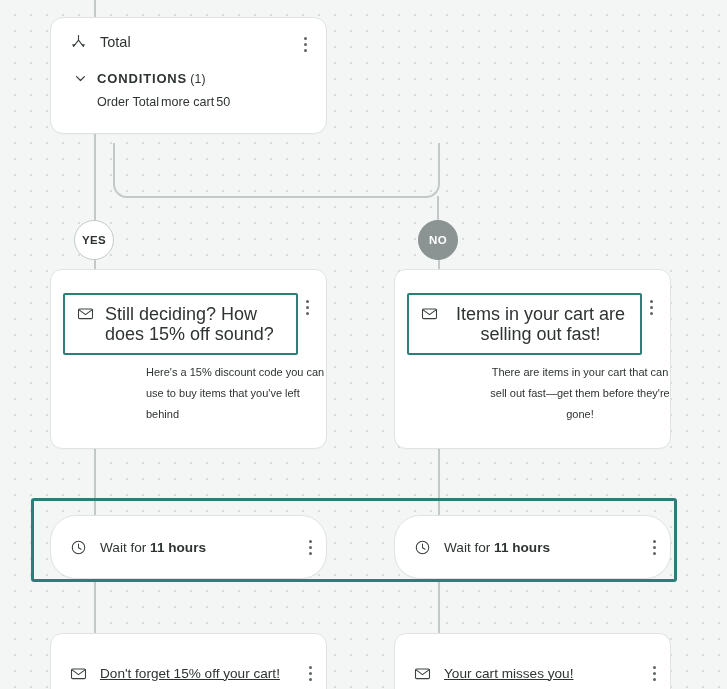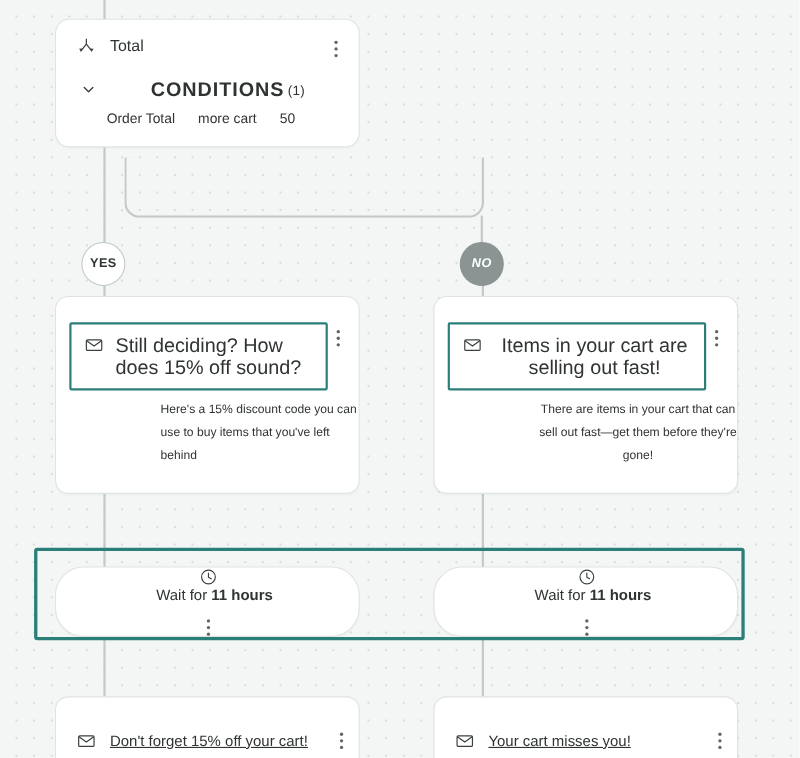--- a/index.html
+++ b/index.html
@@ -54,21 +54,20 @@
   }
   .badge-yes {
     background: #ffffff;
     border: 1.6px solid #c3c9c9;
     color: #2f3333;
   }
   .badge-no {
     background: #8b9393;
     color: #ffffff;
     border: 1.6px solid #8b9393;
-    font-style: italic;
   }
 
   
   .card {
     position: absolute;
     background: #ffffff;
     border: 1px solid #dfe3e3;
     border-radius: 12px;
     box-sizing: border-box;
     z-index: 3;
@@ -134,39 +133,38 @@
   }
   .chev {
     width: 15px;
     display: flex;
     align-items: center;
     justify-content: center;
     margin-right: 9px;
     cursor: pointer;
   }
   .cond-label {
-    font-size: 18px;
+    font-size: 13px;
     font-weight: 700;
     letter-spacing: 0.85px;
     color: #2f3333;
-    margin-left: 40px;
   }
   .cond-count {
     font-size: 12.2px;
     font-weight: 400;
     letter-spacing: 0.3px;
     color: #2f3333;
     margin-left: 3px;
   }
   .cond-expr {
     padding: 9px 0 0 46px;
     font-size: 12.6px;
     color: #2f3333;
     display: flex;
-    gap: 21px;
+    gap: 2px;
     white-space: nowrap;
   }
 
   
   .email-card {
     width: 277px;
     height: 180px;
     border-radius: 12px;
   }
   #email-yes { left: 50px; top: 269px; }
@@ -219,21 +217,20 @@
 
   
   .wait-card {
     width: 277px;
     height: 64px;
     border-radius: 26px;
     display: flex;
     align-items: center;
     padding: 0 14px 0 16px;
     box-sizing: border-box;
-    flex-direction: column;
   }
   #wait-yes { left: 50px; top: 515px; }
   #wait-no  { left: 394px; top: 515px; }
   .wait-text {
     flex: 1;
     font-size: 13.6px;
     color: #2f3333;
     padding-left: 11px;
   }
   .wait-text b { font-weight: 700; }

